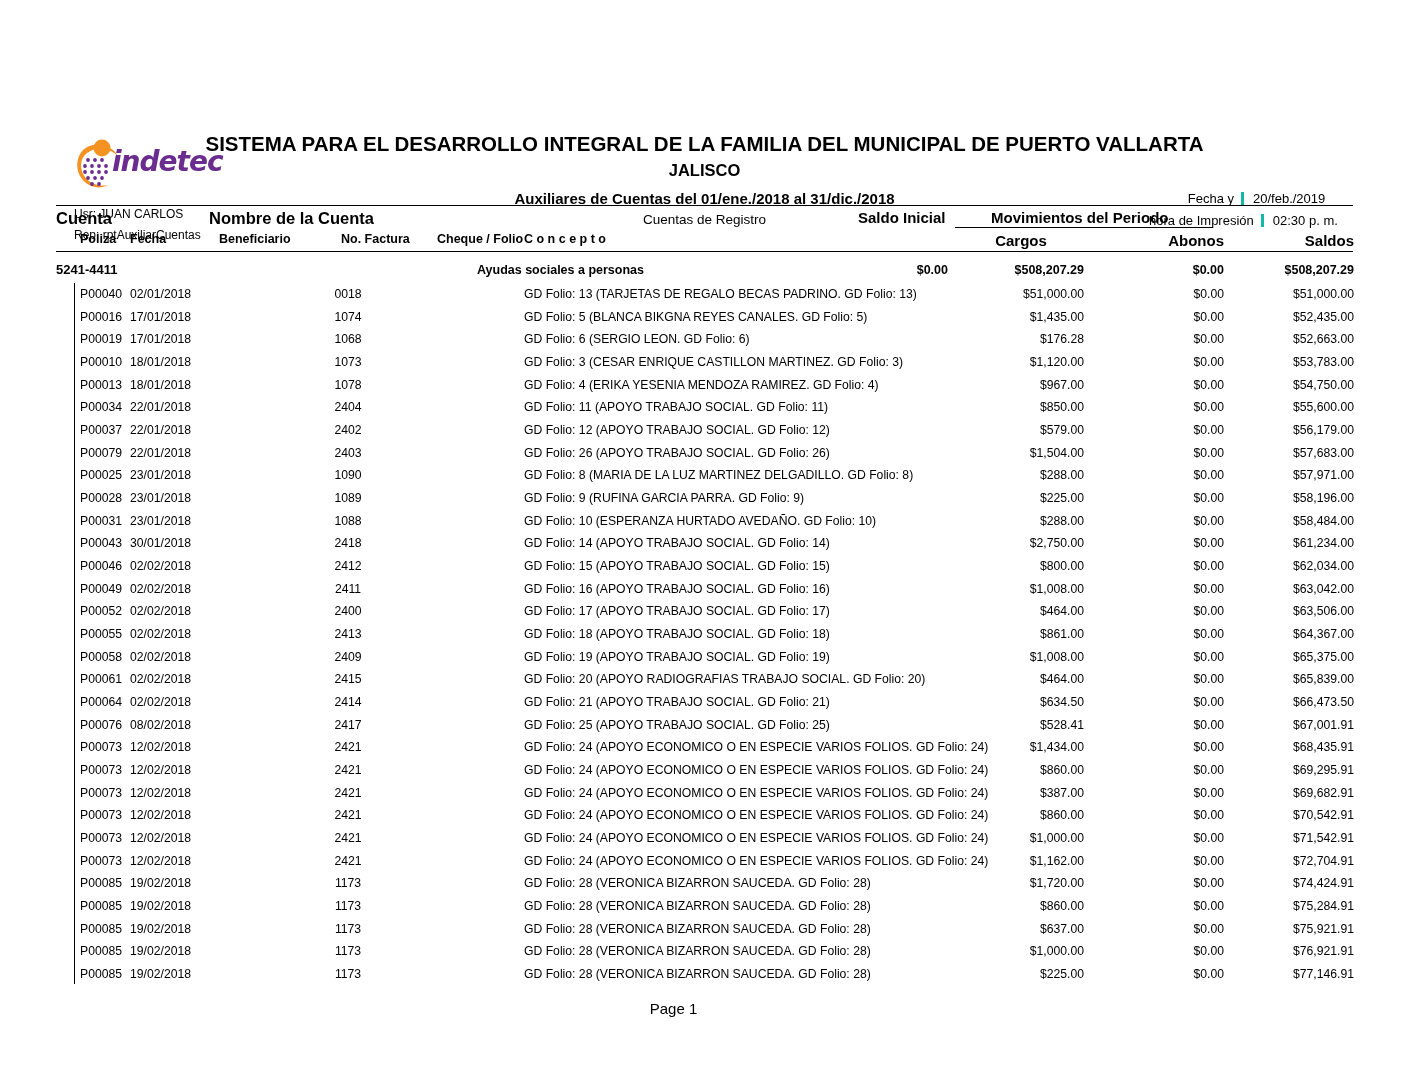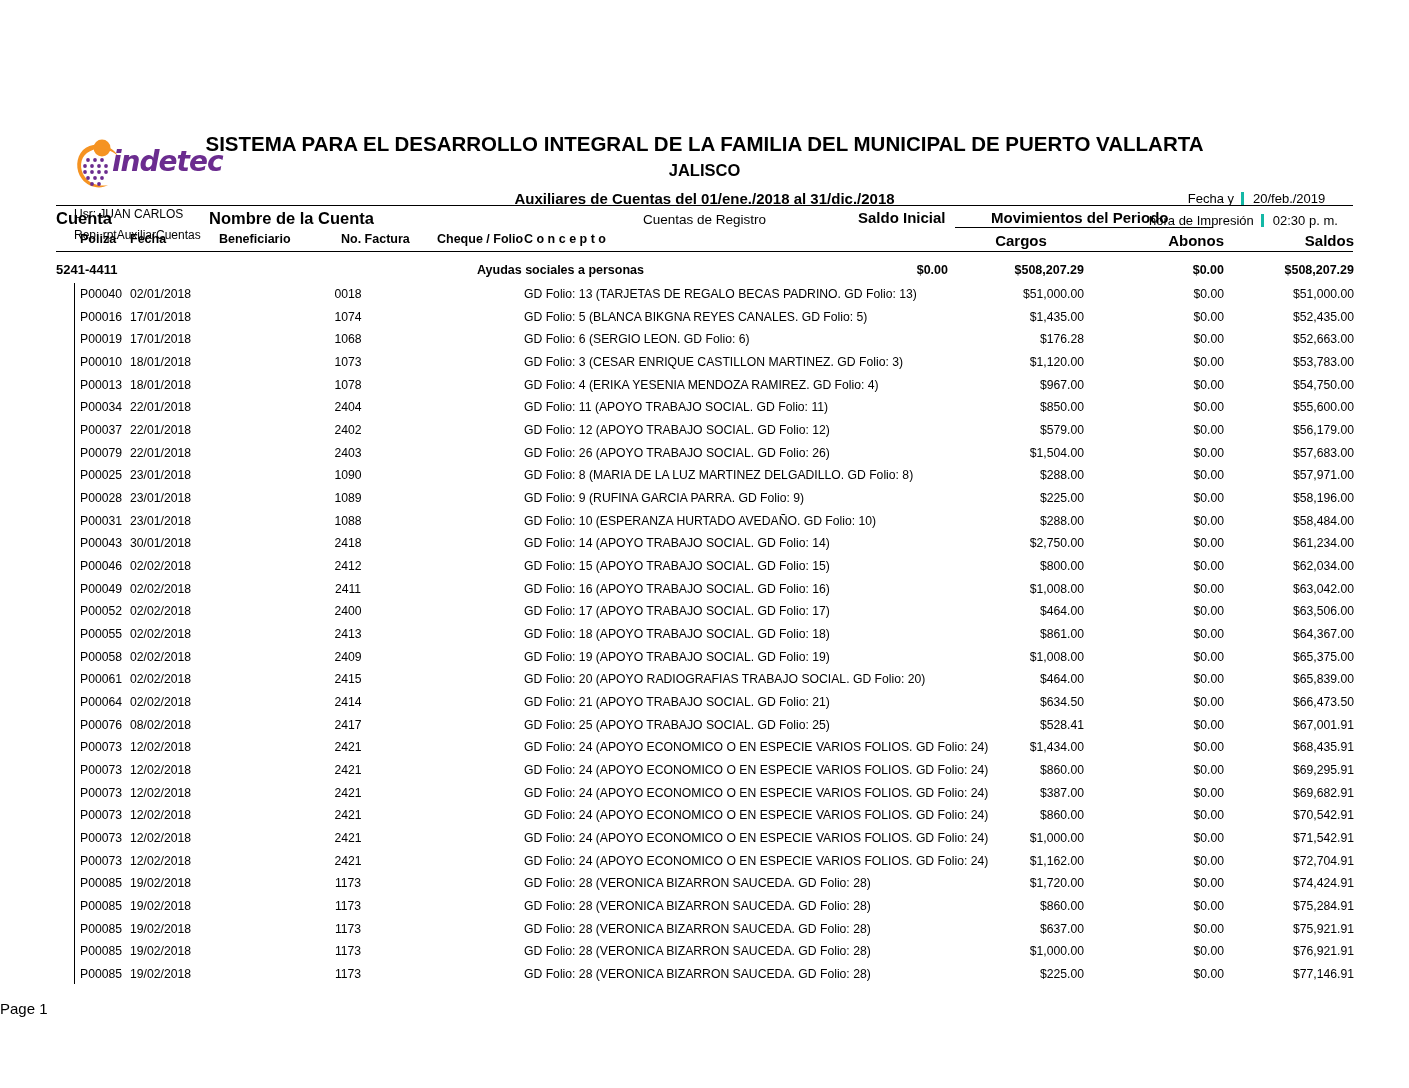--- a/index.html
+++ b/index.html
@@ -224,21 +224,21 @@
   .c-concepto{ left: 524px; }
   .c-cargos  { left: 958px; width: 126px; text-align: right; }
   .c-abonos  { left: 1102px; width: 122px; text-align: right; }
   .c-saldos  { left: 1232px; width: 122px; text-align: right; }
 
   .footer {
     position: absolute;
     left: 0;
     top: 1000px;
     width: 1409px;
-    text-align: left;
+    text-align: center;
     padding-right: 62px;
     font-size: 15px;
     box-sizing: border-box;
   }
 </style>
 </head>
 <body>
 
 <div class="page">
 

